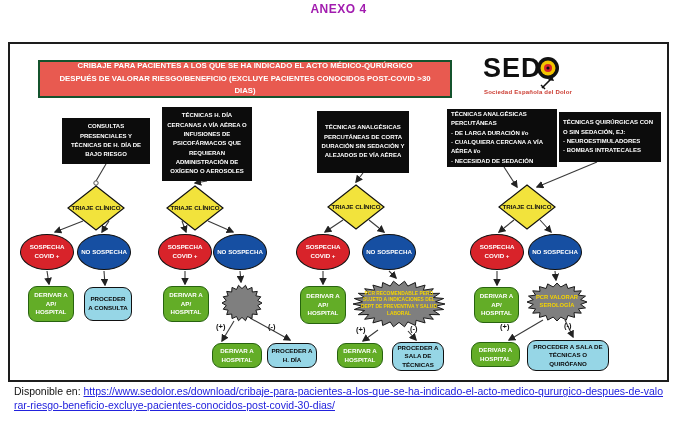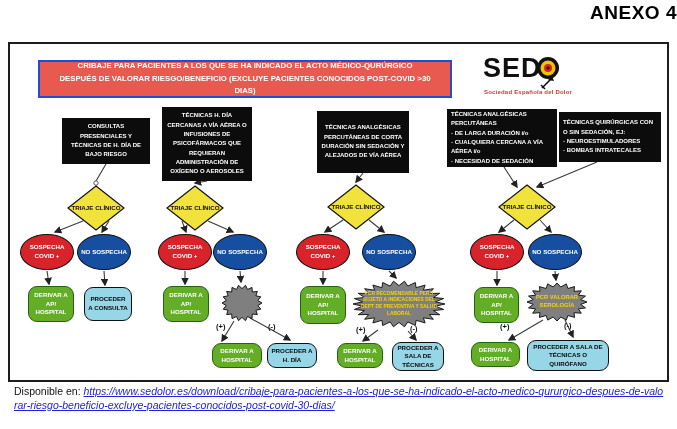--- a/index.html
+++ b/index.html
@@ -1,27 +1,27 @@
 <!DOCTYPE html>
 <html><head>
 <meta charset="utf-8">
 <style>
   html,body{margin:0;padding:0;background:#ffffff;}
   #stage{
     position:relative;width:677px;height:429px;background:#ffffff;
     font-family:"Liberation Sans",sans-serif;overflow:hidden;
   }
-  .title{position:absolute;top:2px;left:0;width:677px;text-align:right;
-    font-size:19px;font-weight:bold;color:#000000;letter-spacing:.5px;}
+  .title{position:absolute;top:2px;left:0;width:677px;text-align:center;
+    font-size:12px;font-weight:bold;color:#a21caf;letter-spacing:.5px;}
   .subtitle{position:absolute;top:19px;left:0;width:677px;text-align:center;
     font-size:12px;font-weight:bold;color:#161616;letter-spacing:.2px;}
   .frame{position:absolute;left:8px;top:42px;width:657px;height:336px;
     border:2px solid #1d1d1d;background:#fff;}
   .banner{position:absolute;left:38px;top:60px;width:414px;height:38px;
-    background:#e85a50;border:2px solid #1d4ed8;color:#fff;font-weight:bold;
+    background:#e85a50;border:2px solid #14532d;color:#fff;font-weight:bold;
     font-size:7.8px;line-height:1.6;display:flex;align-items:center;justify-content:center;
     text-align:center;white-space:pre-line;box-sizing:border-box;padding:2px 8px;}
   .sed{position:absolute;left:483px;top:53px;width:100px;height:48px;}
   .sed .acr{position:absolute;left:0;top:0;font-size:27px;font-weight:900;color:#101010;letter-spacing:1px;}
   .sed .tag{position:absolute;left:1px;top:36px;font-size:6px;font-weight:bold;color:#cb3a2f;letter-spacing:.2px;white-space:nowrap;}
   .black-box{position:absolute;background:#0c0c0c;color:#fff;font-weight:bold;
     font-size:6px;line-height:1.55;text-align:center;display:flex;align-items:center;
     justify-content:center;box-sizing:border-box;padding:3px 4px;white-space:pre-line;}
   .black-box.leftal{text-align:left;justify-content:flex-start;}
   .diamond{position:absolute;width:58px;height:46px;}
@@ -42,21 +42,21 @@
   .burst{position:absolute;}
   .burst svg{position:absolute;left:0;top:0;}
   .burst .blbl{position:absolute;left:6%;top:8%;width:88%;height:84%;display:flex;
     align-items:center;justify-content:center;text-align:center;color:#f5d400;
     font-weight:bold;line-height:1.35;}
   .pm{position:absolute;font-size:7.5px;font-weight:bold;color:#111;}
   #arrows{position:absolute;left:0;top:0;pointer-events:none;}
   #arrows line{stroke:#3a3a3a;stroke-width:1.1;}
   .footer{position:absolute;left:14px;top:384px;width:650px;font-size:10.5px;
     color:#111;line-height:1.35;word-break:break-all;}
-  .footer a{color:#2222dd;text-decoration:underline;font-style:italic;}
+  .footer a{color:#2222dd;text-decoration:underline;}
 </style>
 </head>
 <body>
 
 <div id="stage">
 
   <div class="title">ANEXO 4</div>
 
   <div class="frame"></div>
 

